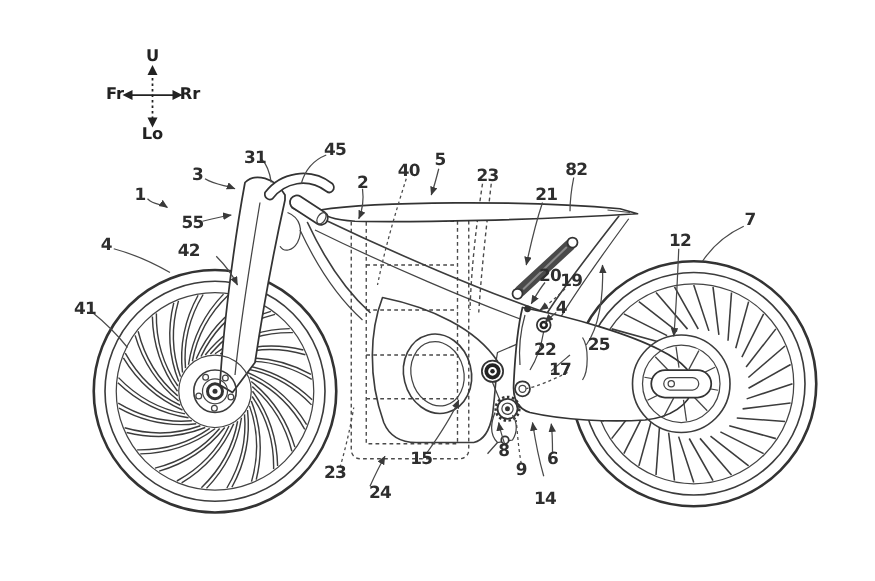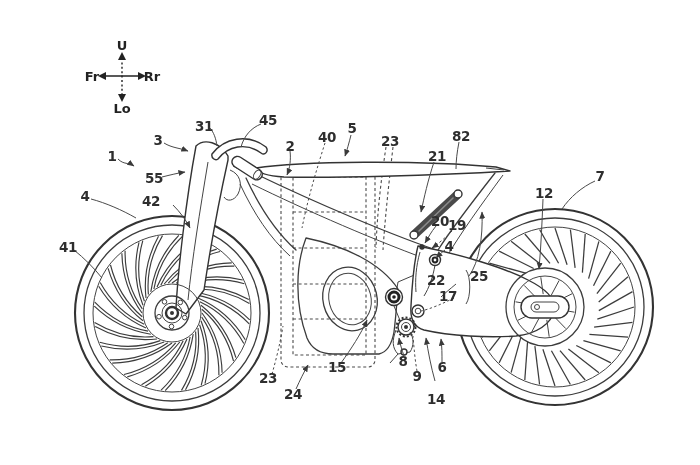--- a/index.html
+++ b/index.html
@@ -310,20 +310,20 @@
       <div class="ref-label" style="left: 544px; top: 193px;">12</div>
       <div class="ref-label" style="left: 600px; top: 176px;">7</div>
       <div class="ref-label" style="left: 440px; top: 221px;">20</div>
       <div class="ref-label" style="left: 457px; top: 225px;">19</div>
       <div class="ref-label" style="left: 449px; top: 246px;">4</div>
       <div class="ref-label" style="left: 436px; top: 280px;">22</div>
       <div class="ref-label" style="left: 479px; top: 276px;">25</div>
       <div class="ref-label" style="left: 448px; top: 296px;">17</div>
       <div class="ref-label" style="left: 337px; top: 367px;">15</div>
       <div class="ref-label" style="left: 268px; top: 378px;">23</div>
-      <div class="ref-label" style="left: 293px; top: 394px;">24</div>
+      <div class="ref-label" style="left: 304px; top: 394px;">24</div>
       <div class="ref-label" style="left: 403px; top: 361px;">8</div>
       <div class="ref-label" style="left: 417px; top: 376px;">9</div>
       <div class="ref-label" style="left: 436px; top: 399px;">14</div>
       <div class="ref-label" style="left: 442px; top: 367px;">6</div>
     </div>
 
 </div>
 
 </body></html>

